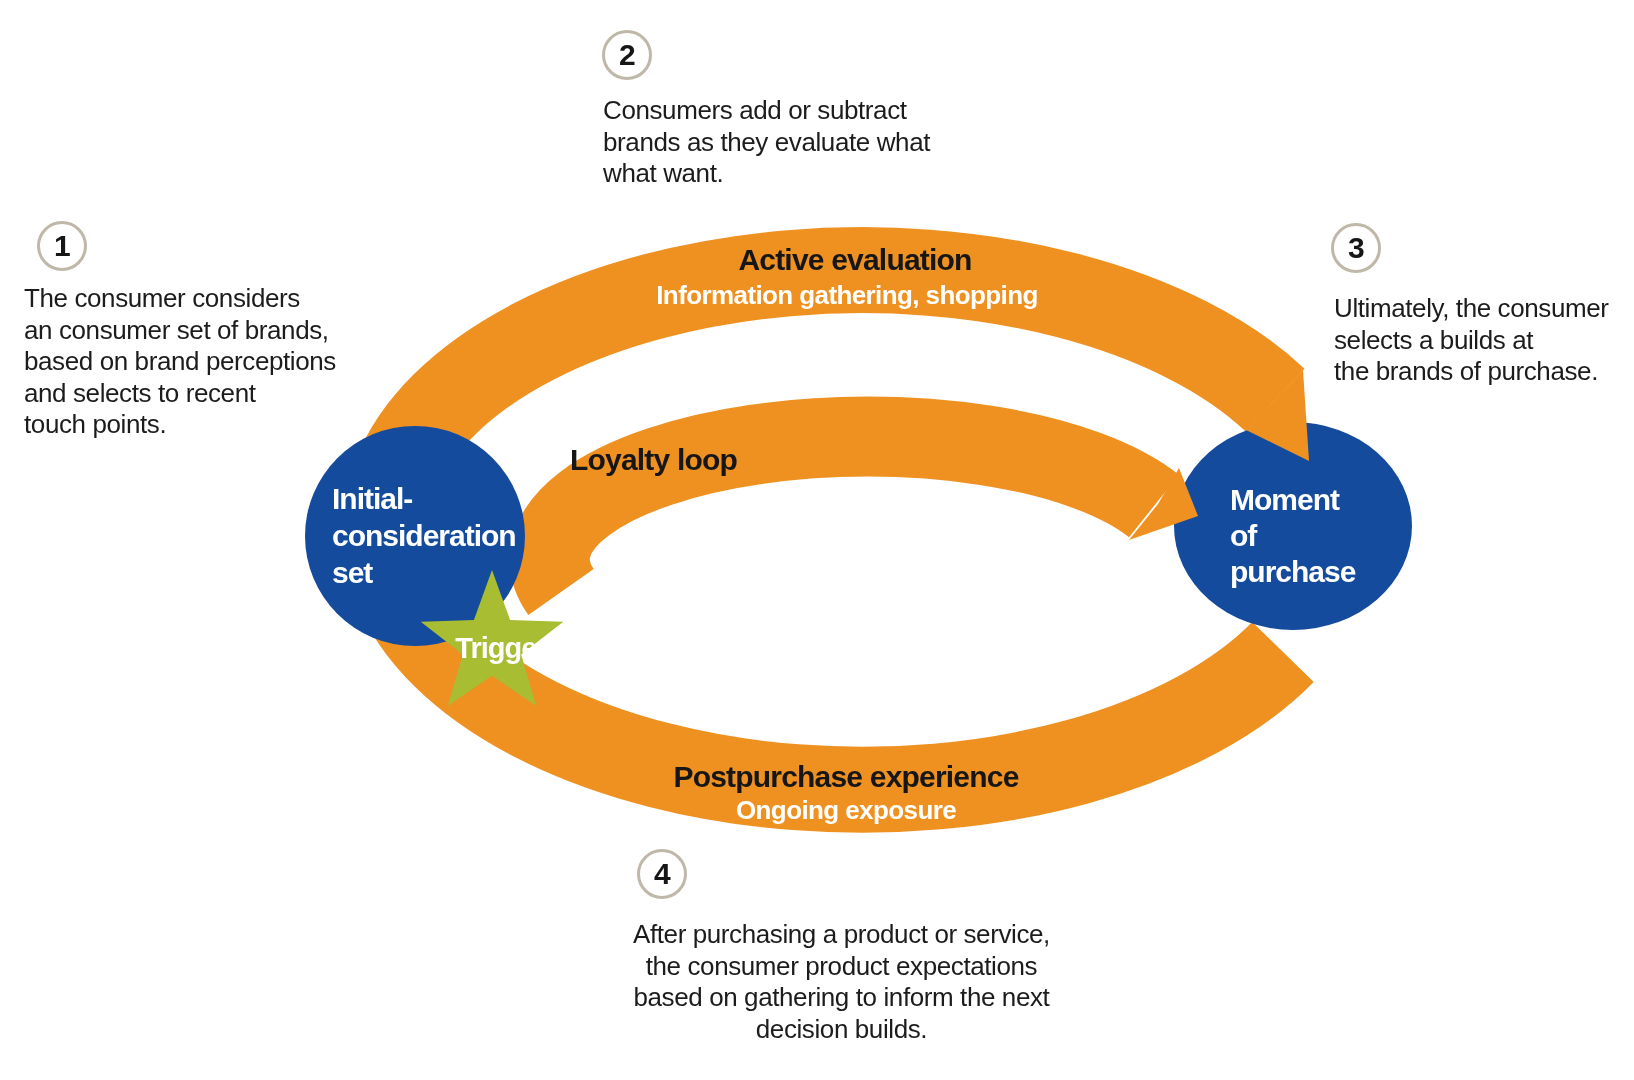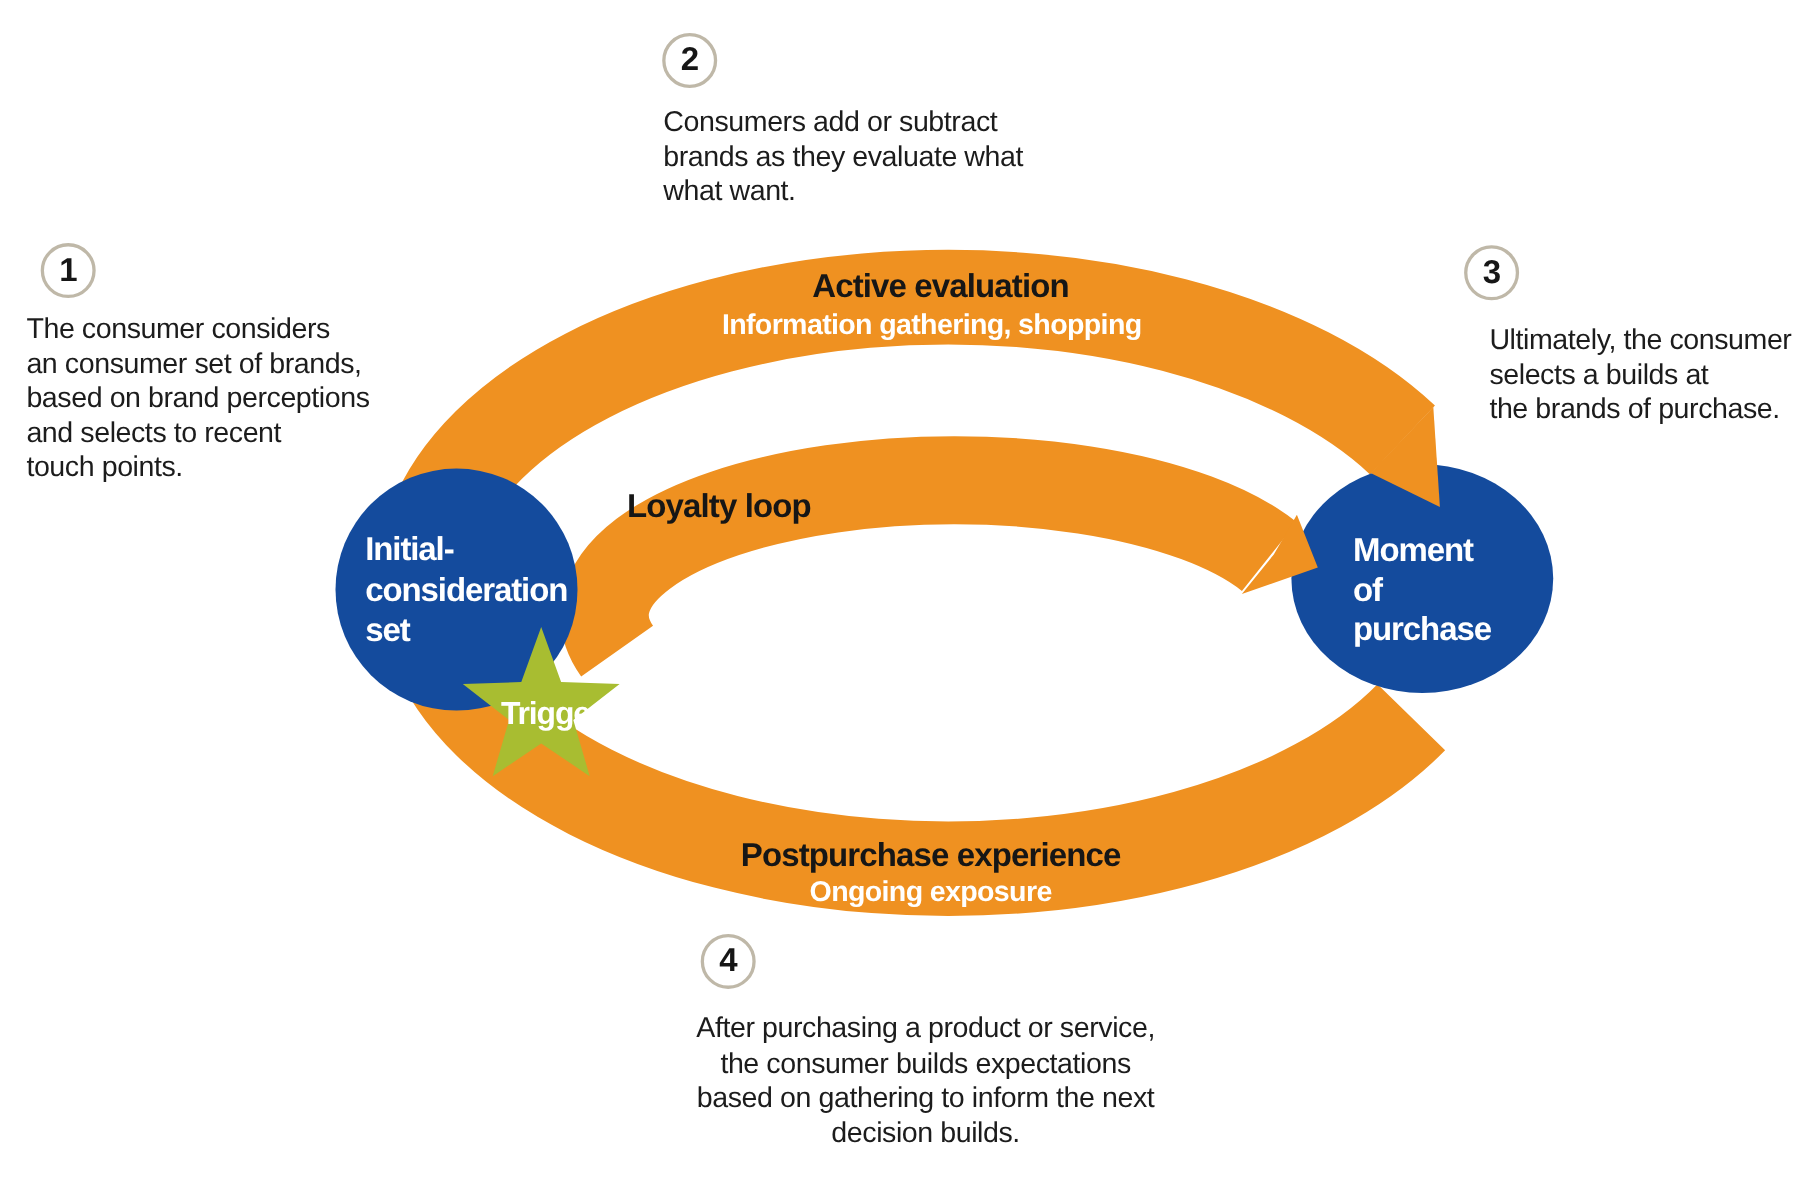--- a/index.html
+++ b/index.html
@@ -19,21 +19,21 @@
     display:flex;align-items:center;justify-content:center;
     font-size:30px;font-weight:700;color:#161616;letter-spacing:-0.5px;
   }
   .ann-text{
     position:absolute;font-size:26px;line-height:31.5px;color:#1c1c1c;
     letter-spacing:-0.4px;white-space:nowrap;
   }
   
   .nc1{left:37px;top:221px;} .tx1{left:24px;top:283px;}
   .nc2{left:602px;top:30px;} .tx2{left:603px;top:95px;}
-  .nc3{left:1331px;top:223px;} .tx3{left:1334px;top:293px;margin-left:20px;}
+  .nc3{left:1331px;top:223px;} .tx3{left:1334px;top:293px;}
   .nc4{left:637px;top:849px;} .tx4{left:633px;top:919px;text-align:center;}
 </style>
 </head>
 <body>
 
 <div class="stage">
 
   <svg class="diagram-svg" width="1634" height="1080" viewBox="0 0 1634 1080">
 
     <path d="M 395.5 476 A 477 260 0 0 1 1275 400" fill="none" stroke="#EF9121" stroke-width="86" stroke-linecap="butt"></path>
@@ -97,19 +97,19 @@
       <div>Ultimately, the consumer</div>
       <div>selects a builds at</div>
       <div>the brands of purchase.</div>
     </div>
   </div>
 
   <div class="annotation">
     <div class="num-circle nc4">4</div>
     <div class="ann-text tx4">
       <div>After purchasing a product or service,</div>
-      <div>the consumer builds expectations</div>
+      <div>the consumer product expectations</div>
       <div>based on gathering to inform the next</div>
       <div>decision builds.</div>
     </div>
   </div>
 
 </div>
 
 </body></html>

